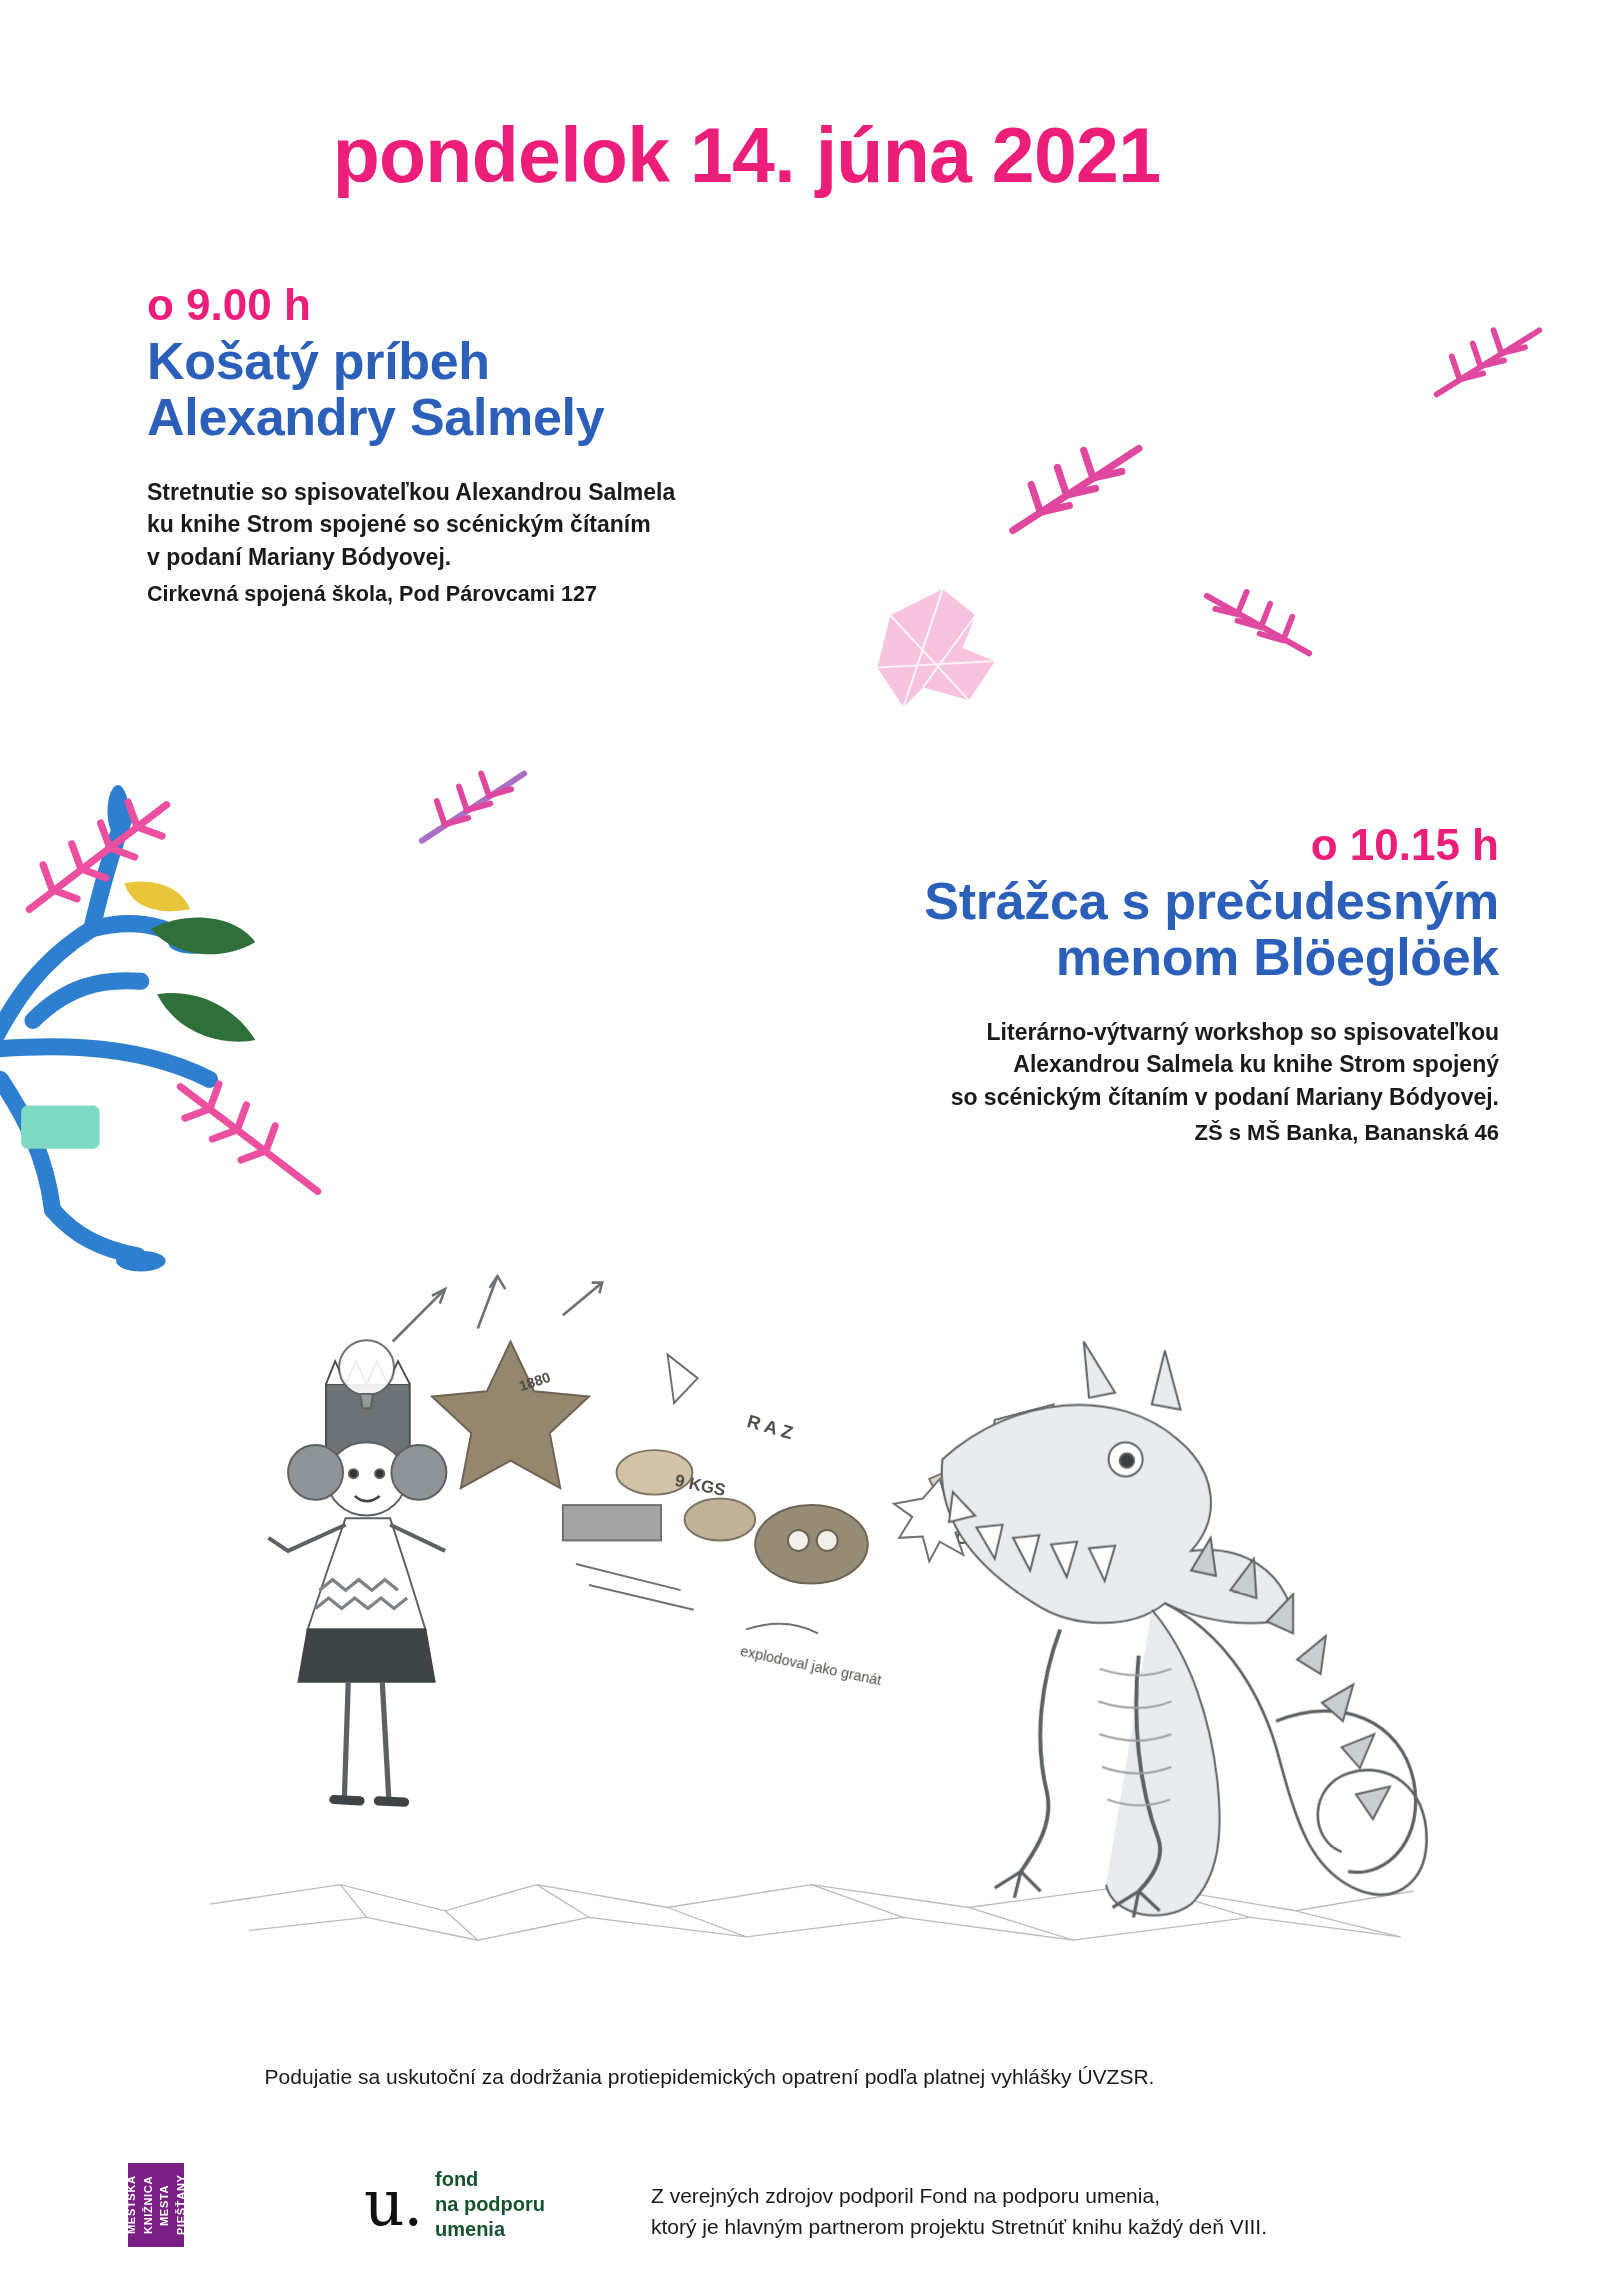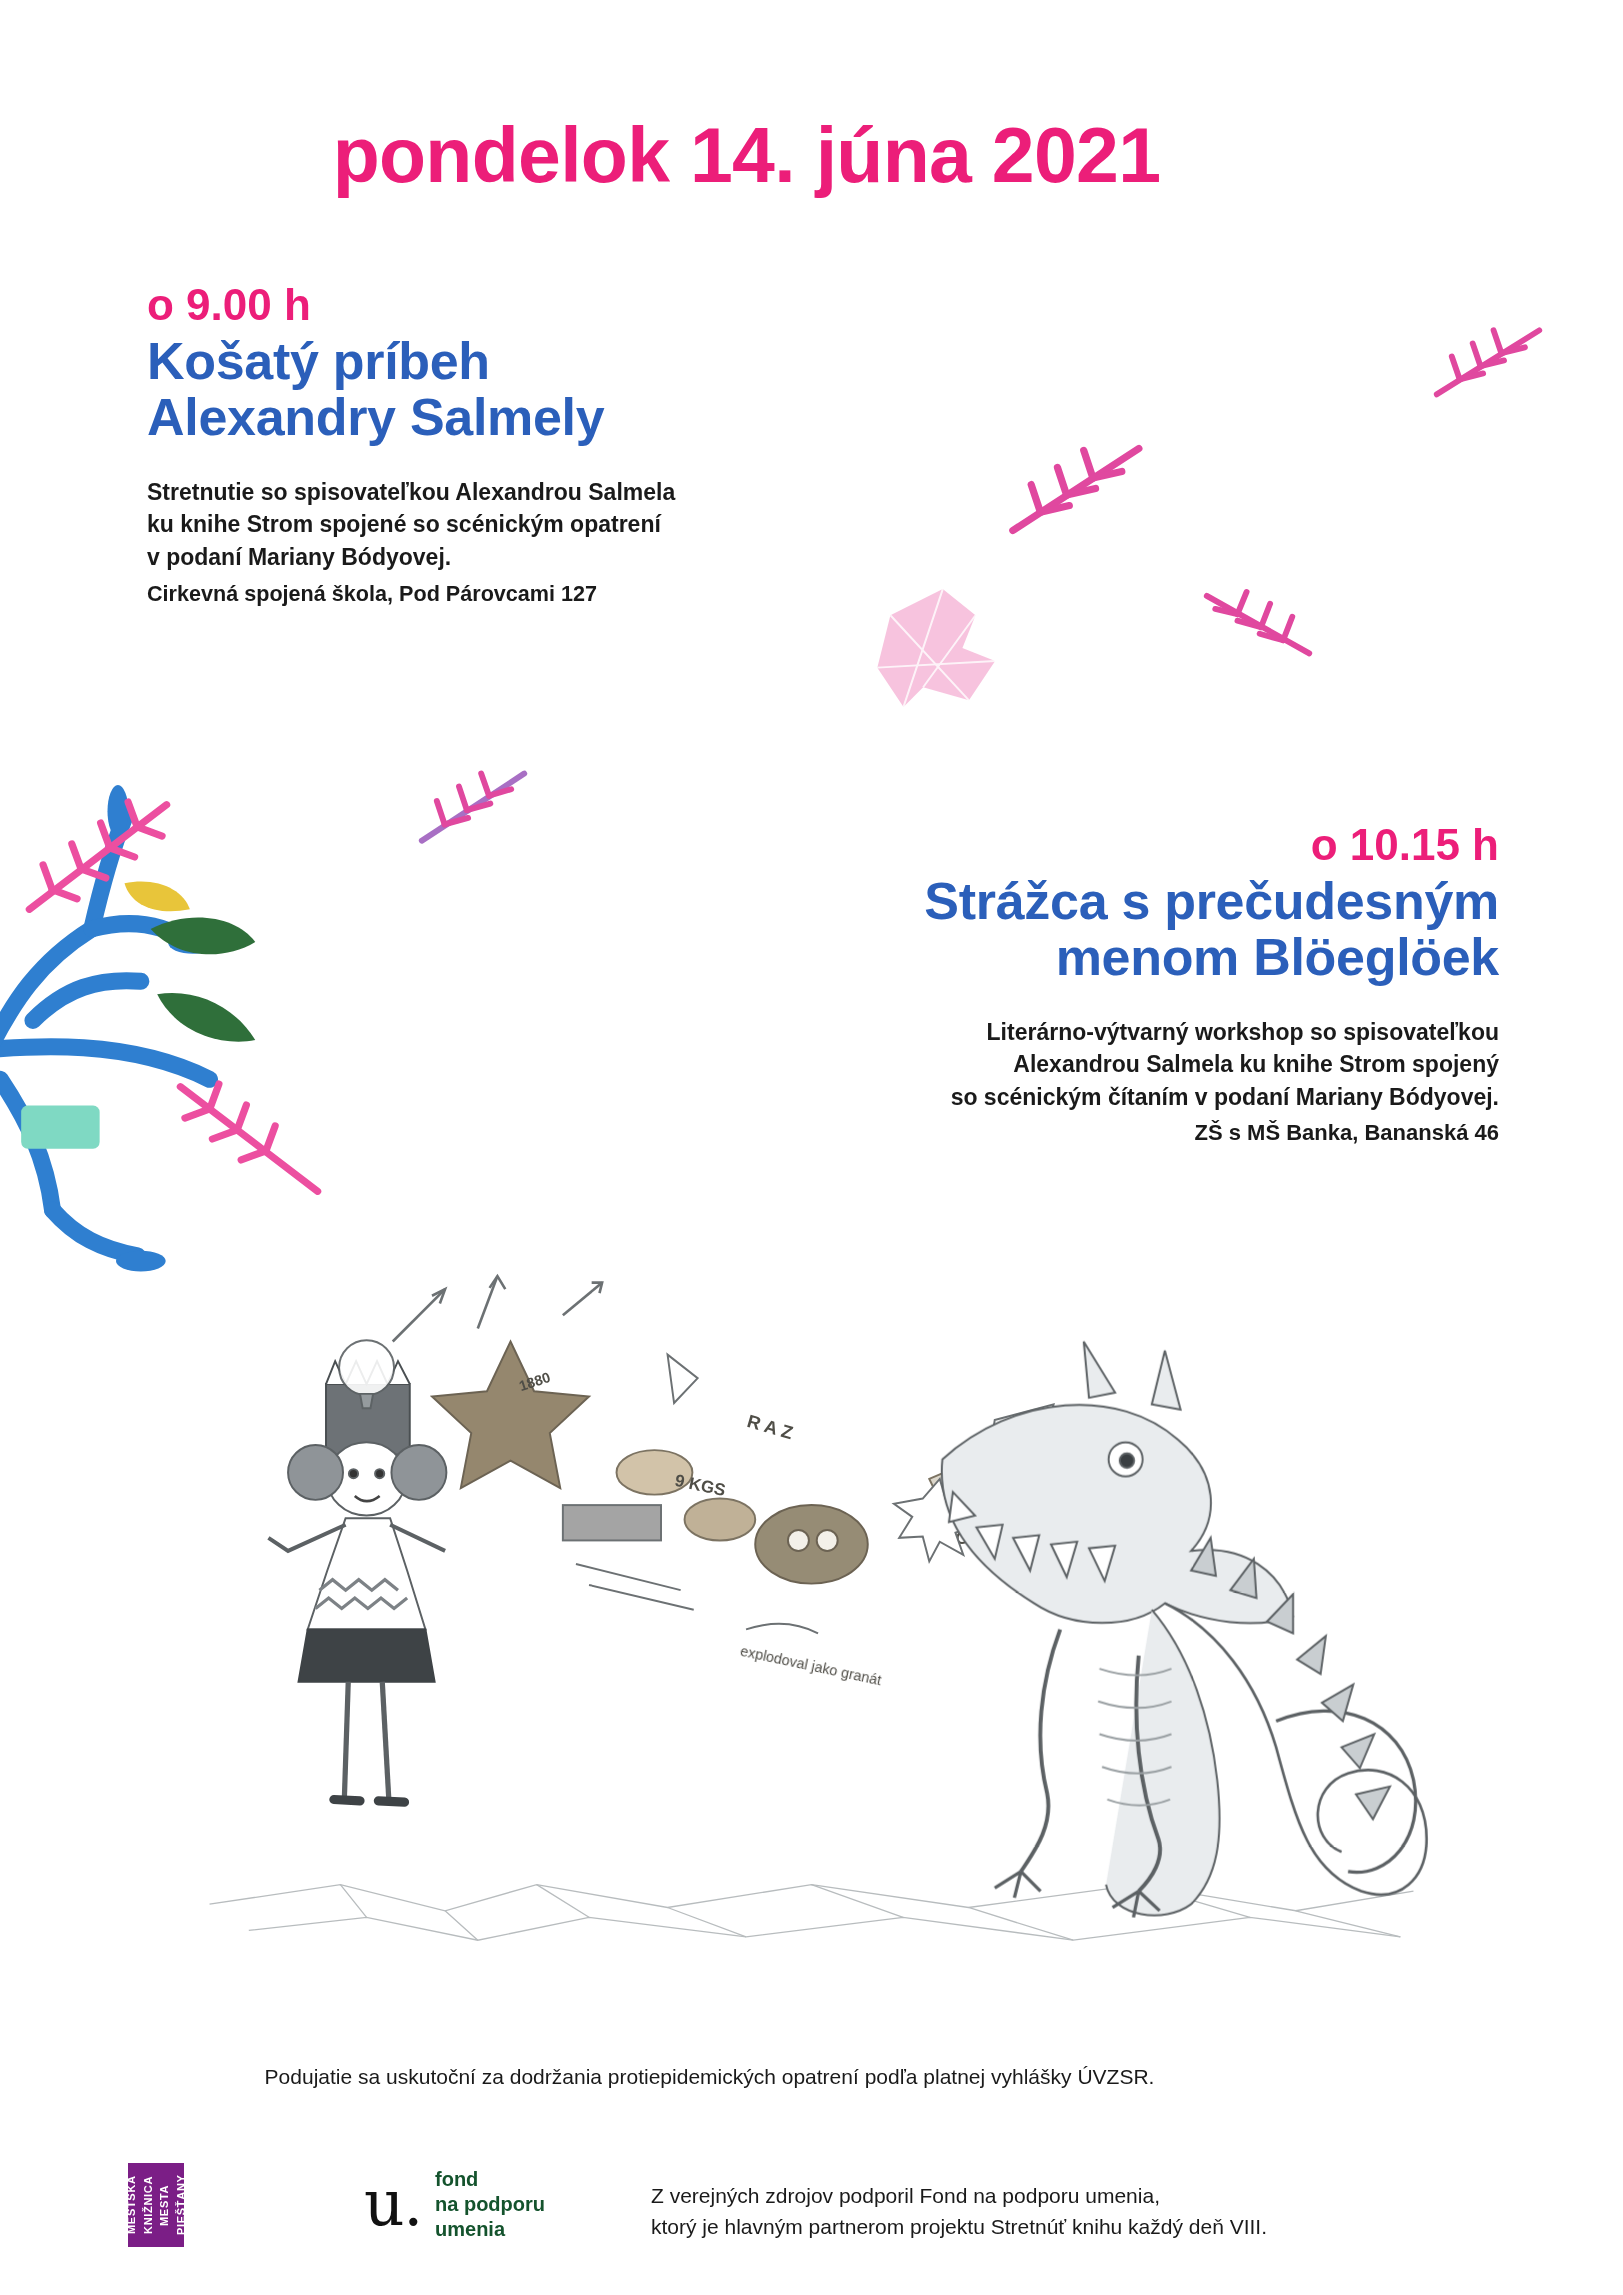--- a/index.html
+++ b/index.html
@@ -287,21 +287,21 @@
 </svg>
 
 <div class="event1">
   <div class="time">o 9.00 h</div>
   <div class="title">
     <span class="line">Košatý príbeh</span>
     <span class="line">Alexandry Salmely</span>
   </div>
   <div class="desc">
     <span class="line">Stretnutie so spisovateľkou Alexandrou Salmela</span>
-    <span class="line">ku knihe Strom spojené so scénickým opatrení</span>
+    <span class="line">ku knihe Strom spojené so scénickým čítaním</span>
     <span class="line">v podaní Mariany Bódyovej.</span>
   </div>
   <div class="venue">Cirkevná spojená škola, Pod Párovcami 127</div>
 </div>
 
 <div class="event2">
   <div class="time">o 10.15 h</div>
   <div class="title">
     <span class="line">Strážca s prečudesným</span>
     <span class="line">menom Blöeglöek</span>

